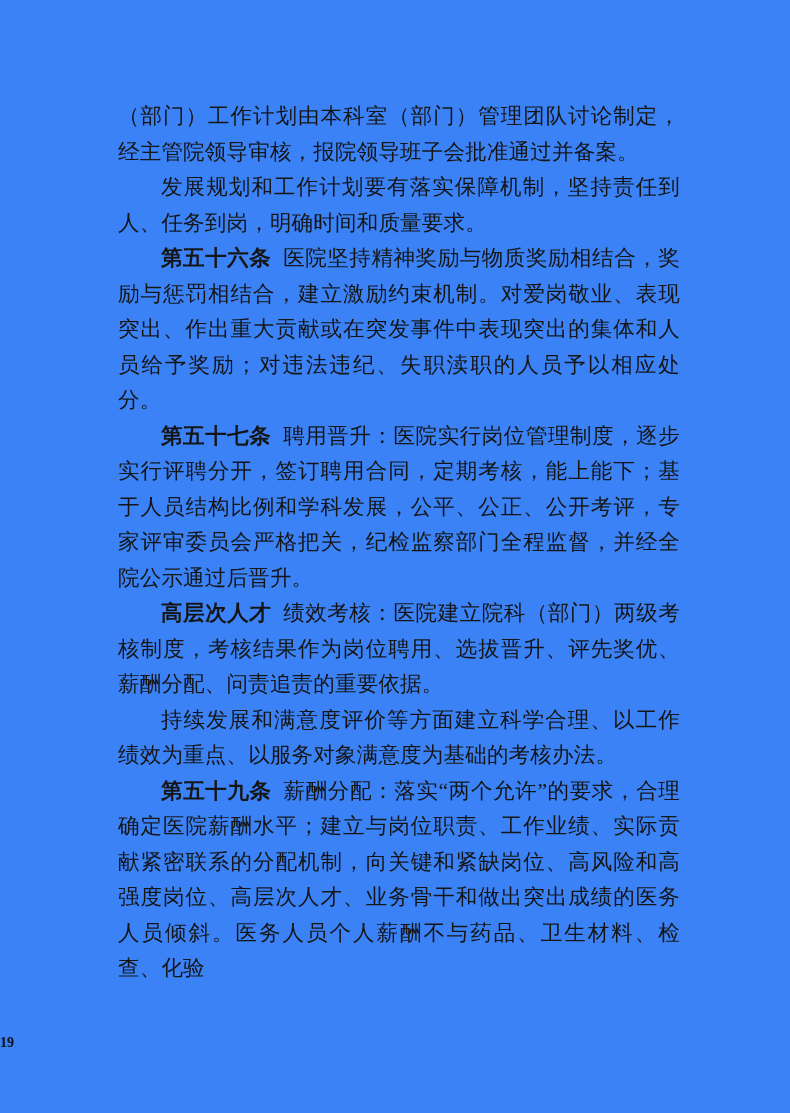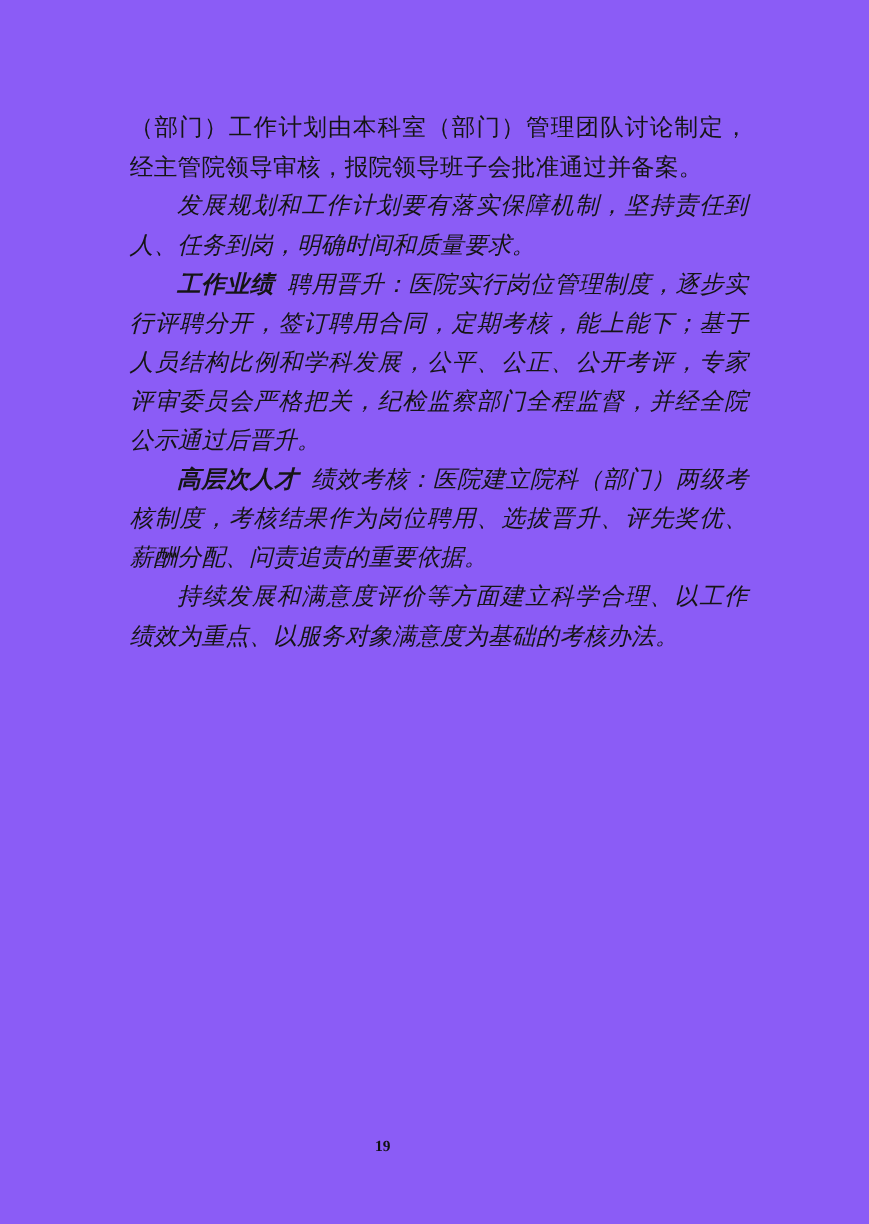--- a/index.html
+++ b/index.html
@@ -14,53 +14,51 @@
     overflow: hidden;
     font-family: "Liberation Serif", "DejaVu Serif", serif;
     color: #151515;
   }
   .doc-page {
     position: absolute;
     top: 0;
     left: 0;
     width: 790px;
     height: 1113px;
-    background: #8b5cf6;
+    background: #3b82f6;
   }
   .text-block {
     position: absolute;
     top: 99px;
     left: 118px;
     width: 562px;
     font-size: 21.5px;
     line-height: 35.5px;
     text-align: justify;
     text-justify: inter-character;
     letter-spacing: 0.2px;
   }
   .text-block p {
     margin: 0;
     padding: 0;
   }
   p.indent {
     text-indent: 2em;
-    font-style: italic;
   }
   .term {
     font-weight: 700;
   }
   .term:not(:empty) {
     margin-right: 0.55em;
   }
   .page-footer {
     position: absolute;
     top: 1033px;
     left: 0;
     width: 696px;
-    text-align: center;
     font-size: 14px;
     font-weight: 700;
     line-height: 20px;
     color: #111111;
   }
 </style>
 </head>
 <body>
 
 <div class="doc-page">
@@ -68,32 +66,38 @@
   <div class="text-block">
 
     <p>
       <span class="term"></span><span>（部门）工作计划由本科室（部门）管理团队讨论制定，经主管院领导审核，报院领导班子会批准通过并备案。</span>
     </p>
 
     <p class="indent">
       <span class="term"></span><span>发展规划和工作计划要有落实保障机制，坚持责任到人、任务到岗，明确时间和质量要求。</span>
     </p>
 
+    <p class="indent">
+      <span class="term">第五十六条</span><span>医院坚持精神奖励与物质奖励相结合，奖励与惩罚相结合，建立激励约束机制。对爱岗敬业、表现突出、作出重大贡献或在突发事件中表现突出的集体和人员给予奖励；对违法违纪、失职渎职的人员予以相应处分。</span>
+    </p>
 
     <p class="indent">
-      <span class="term">工作业绩</span><span>聘用晋升：医院实行岗位管理制度，逐步实行评聘分开，签订聘用合同，定期考核，能上能下；基于人员结构比例和学科发展，公平、公正、公开考评，专家评审委员会严格把关，纪检监察部门全程监督，并经全院公示通过后晋升。</span>
+      <span class="term">第五十七条</span><span>聘用晋升：医院实行岗位管理制度，逐步实行评聘分开，签订聘用合同，定期考核，能上能下；基于人员结构比例和学科发展，公平、公正、公开考评，专家评审委员会严格把关，纪检监察部门全程监督，并经全院公示通过后晋升。</span>
     </p>
 
     <p class="indent">
       <span class="term">高层次人才</span><span>绩效考核：医院建立院科（部门）两级考核制度，考核结果作为岗位聘用、选拔晋升、评先奖优、薪酬分配、问责追责的重要依据。</span>
     </p>
 
 
     <p class="indent">
       <span class="term"></span><span>持续发展和满意度评价等方面建立科学合理、以工作绩效为重点、以服务对象满意度为基础的考核办法。</span>
     </p>
 
+    <p class="indent">
+      <span class="term">第五十九条</span><span>薪酬分配：落实“两个允许”的要求，合理确定医院薪酬水平；建立与岗位职责、工作业绩、实际贡献紧密联系的分配机制，向关键和紧缺岗位、高风险和高强度岗位、高层次人才、业务骨干和做出突出成绩的医务人员倾斜。医务人员个人薪酬不与药品、卫生材料、检查、化验</span>
+    </p>
 
   </div>
 
   <div class="page-footer">19</div>
 
 </div>
 
 </body></html>

